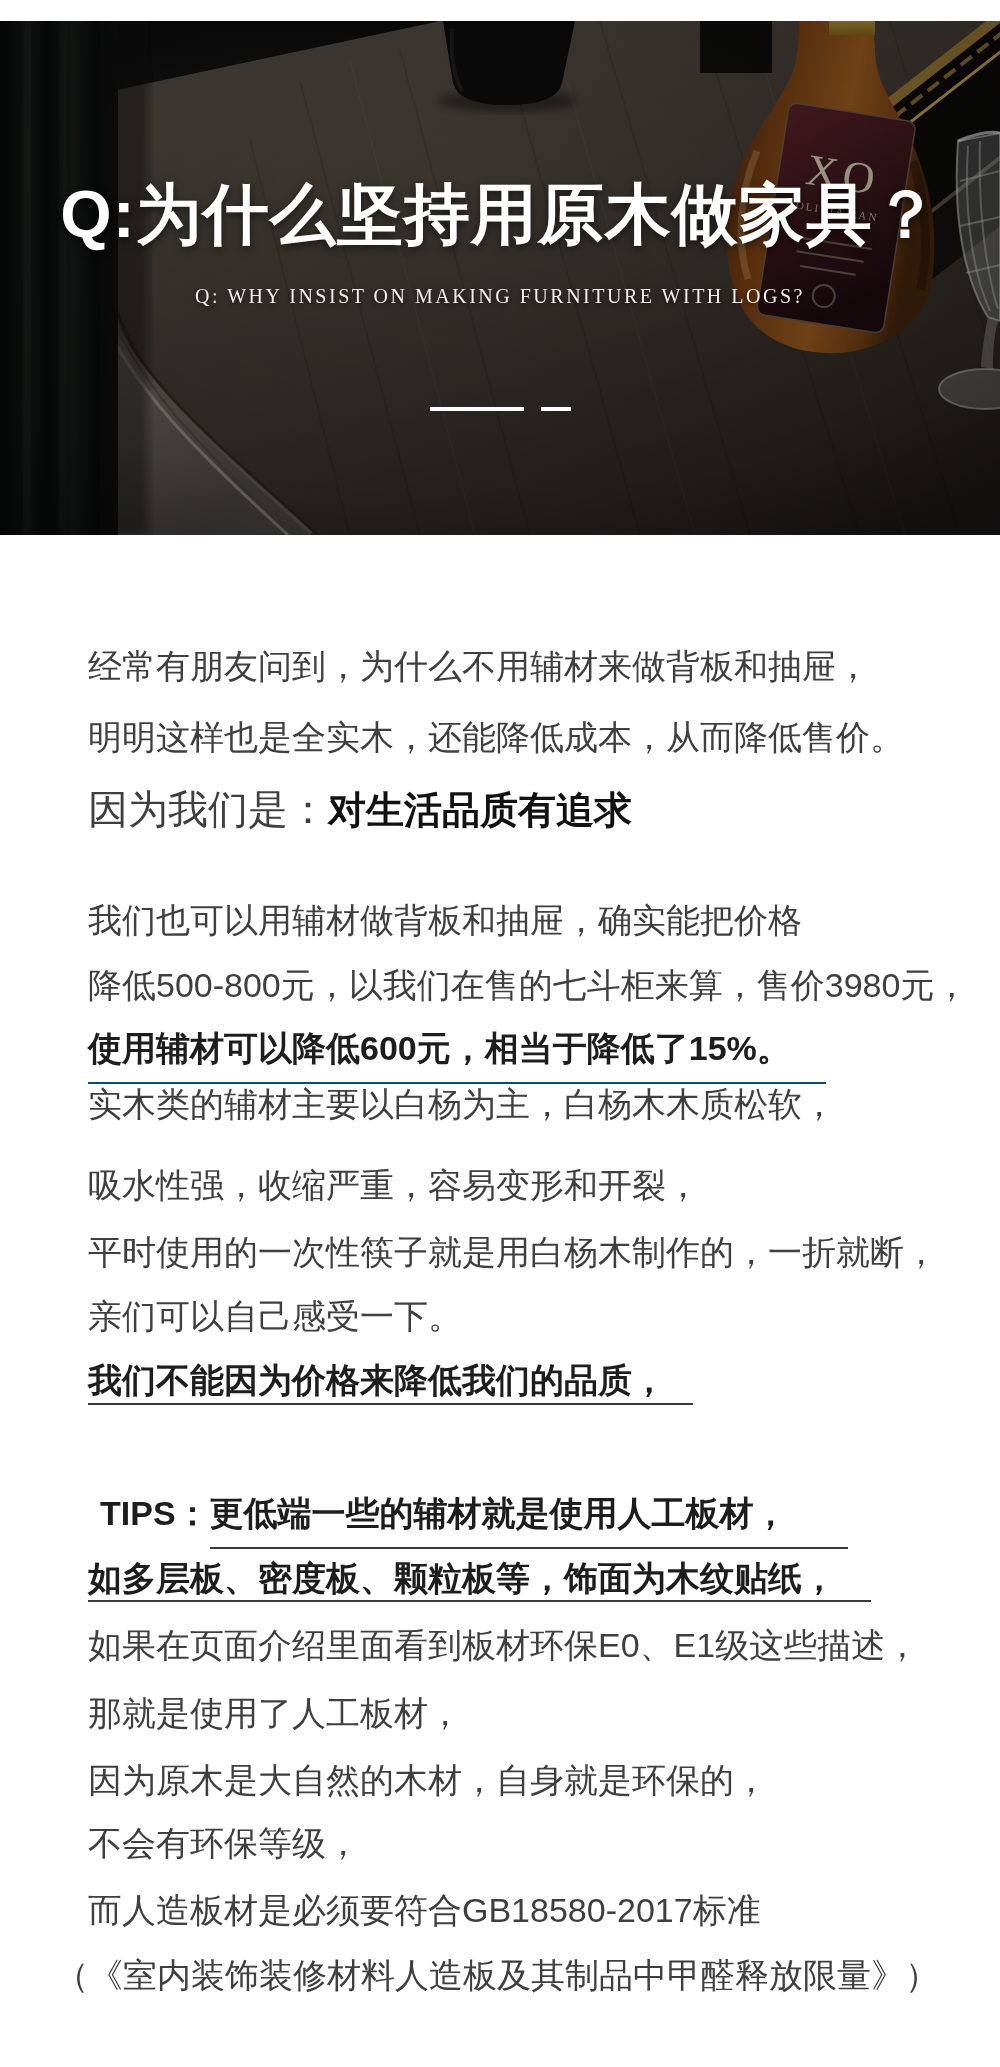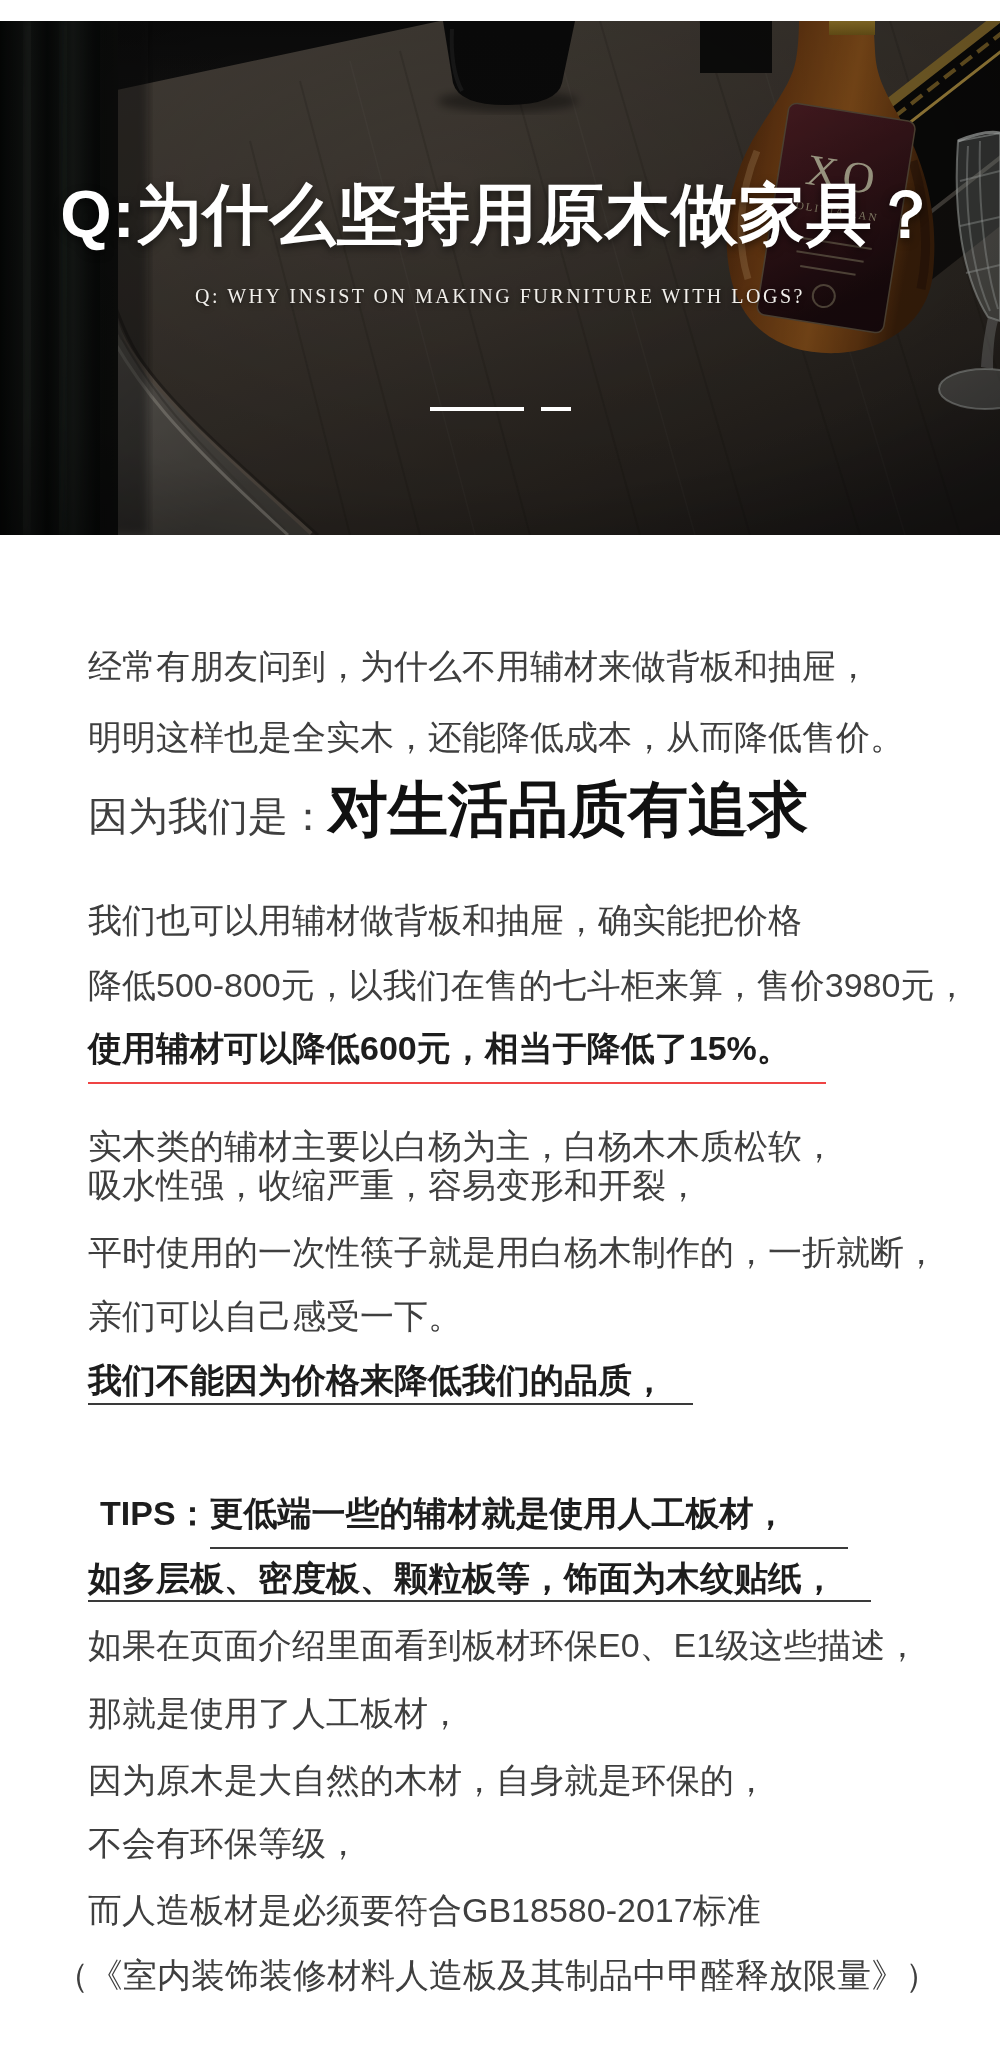--- a/index.html
+++ b/index.html
@@ -16,22 +16,22 @@
             letter-spacing:2.5px;color:#f1efeb;text-shadow:0 2px 5px rgba(0,0,0,.5);white-space:nowrap;}
   .dashes{position:absolute;left:0;top:386px;width:100%;display:flex;justify-content:center;align-items:center;gap:17px;}
   .dash{height:4px;background:#ffffff;}
   .dash-long{width:94px;}
   .dash-short{width:30px;}
 
   
   .line{position:absolute;left:88px;font-size:34px;line-height:44px;color:#3f3f3f;white-space:nowrap;}
   .b{font-weight:bold;color:#1d1d1d;}
   .em-prefix{font-size:40px;color:#3f3f3f;}
-  .em-big{font-size:60px;line-height:56px;font-weight:bold;color:#111111;}
-  .u5{padding:0 35px 12px 0;border-bottom:2px solid #ef4444;}
+  .em-big{font-size:38px;line-height:56px;font-weight:bold;color:#111111;}
+  .u5{padding:0 35px 12px 0;border-bottom:2px solid #0c4a6e;}
   .u10{padding:0 27px 1px 0;border-bottom:2px solid #3a3a3a;}
   .tips-rest{border-bottom:2px solid #3a3a3a;padding:0 60px 15px 0;}
   .u12{padding:0 35px 0 0;border-bottom:2px solid #3a3a3a;}
 </style>
 </head>
 <body>
 
 <div class="page">
 
   <div class="hero">
@@ -197,21 +197,21 @@
 
   <div>
     <div class="line" style="top:644px">经常有朋友问到，为什么不用辅材来做背板和抽屉，</div>
     <div class="line" style="top:715px">明明这样也是全实木，还能降低成本，从而降低售价。</div>
     <div class="line" style="top:782px"><span class="em-prefix">因为我们是：</span><span class="em-big">对生活品质有追求</span></div>
 
     <div class="line" style="top:898px">我们也可以用辅材做背板和抽屉，确实能把价格</div>
     <div class="line" style="top:963px">降低500-800元，以我们在售的七斗柜来算，售价3980元，</div>
     <div class="line b u5" style="top:1026px">使用辅材可以降低600元，相当于降低了15%。</div>
 
-    <div class="line" style="top:1124px">实木类的辅材主要以白杨为主，白杨木木质松软，</div>
+    <div class="line" style="top:1082px">实木类的辅材主要以白杨为主，白杨木木质松软，</div>
     <div class="line" style="top:1163px">吸水性强，收缩严重，容易变形和开裂，</div>
     <div class="line" style="top:1230px">平时使用的一次性筷子就是用白杨木制作的，一折就断，</div>
     <div class="line" style="top:1294px">亲们可以自己感受一下。</div>
     <div class="line b u10" style="top:1358px">我们不能因为价格来降低我们的品质，</div>
 
     <div class="line b" style="top:1491px;left:100px"><span>TIPS：</span><span class="tips-rest">更低端一些的辅材就是使用人工板材，</span></div>
     <div class="line b u12" style="top:1556px">如多层板、密度板、颗粒板等，饰面为木纹贴纸，</div>
 
     <div class="line" style="top:1623px">如果在页面介绍里面看到板材环保E0、E1级这些描述，</div>
     <div class="line" style="top:1691px">那就是使用了人工板材，</div>

